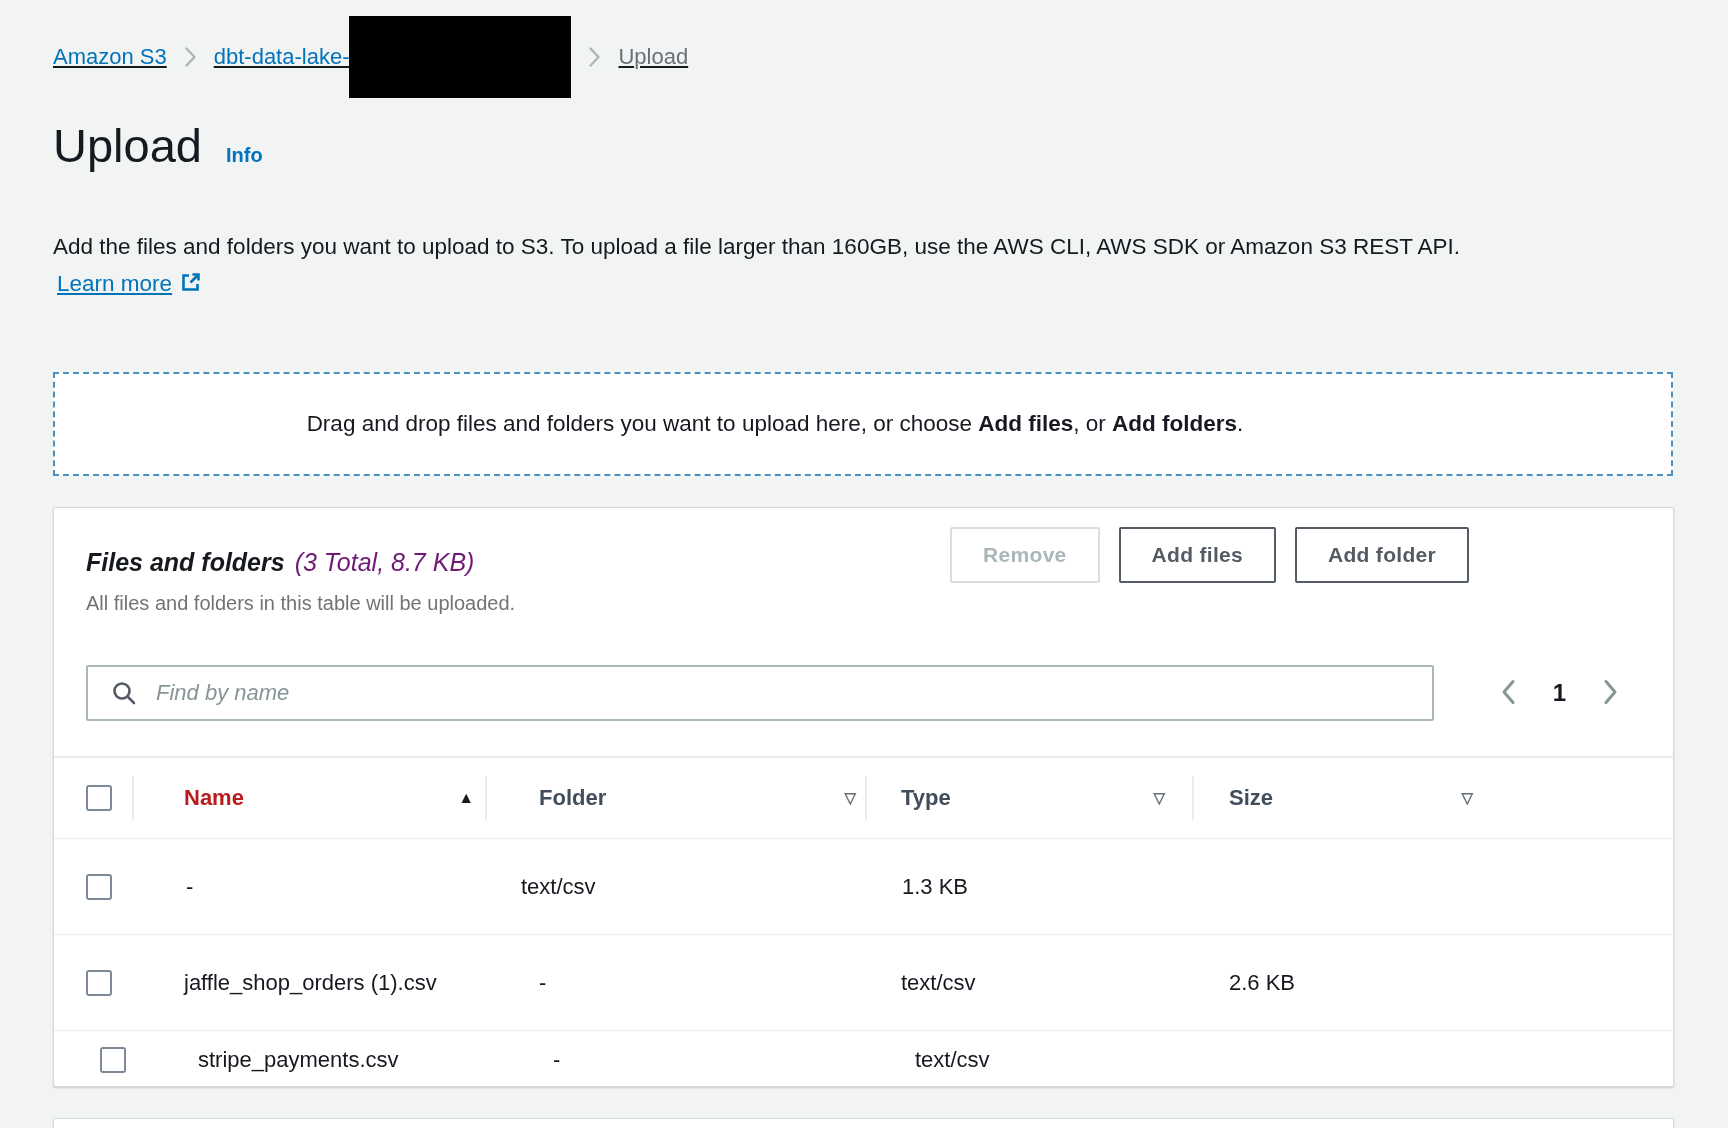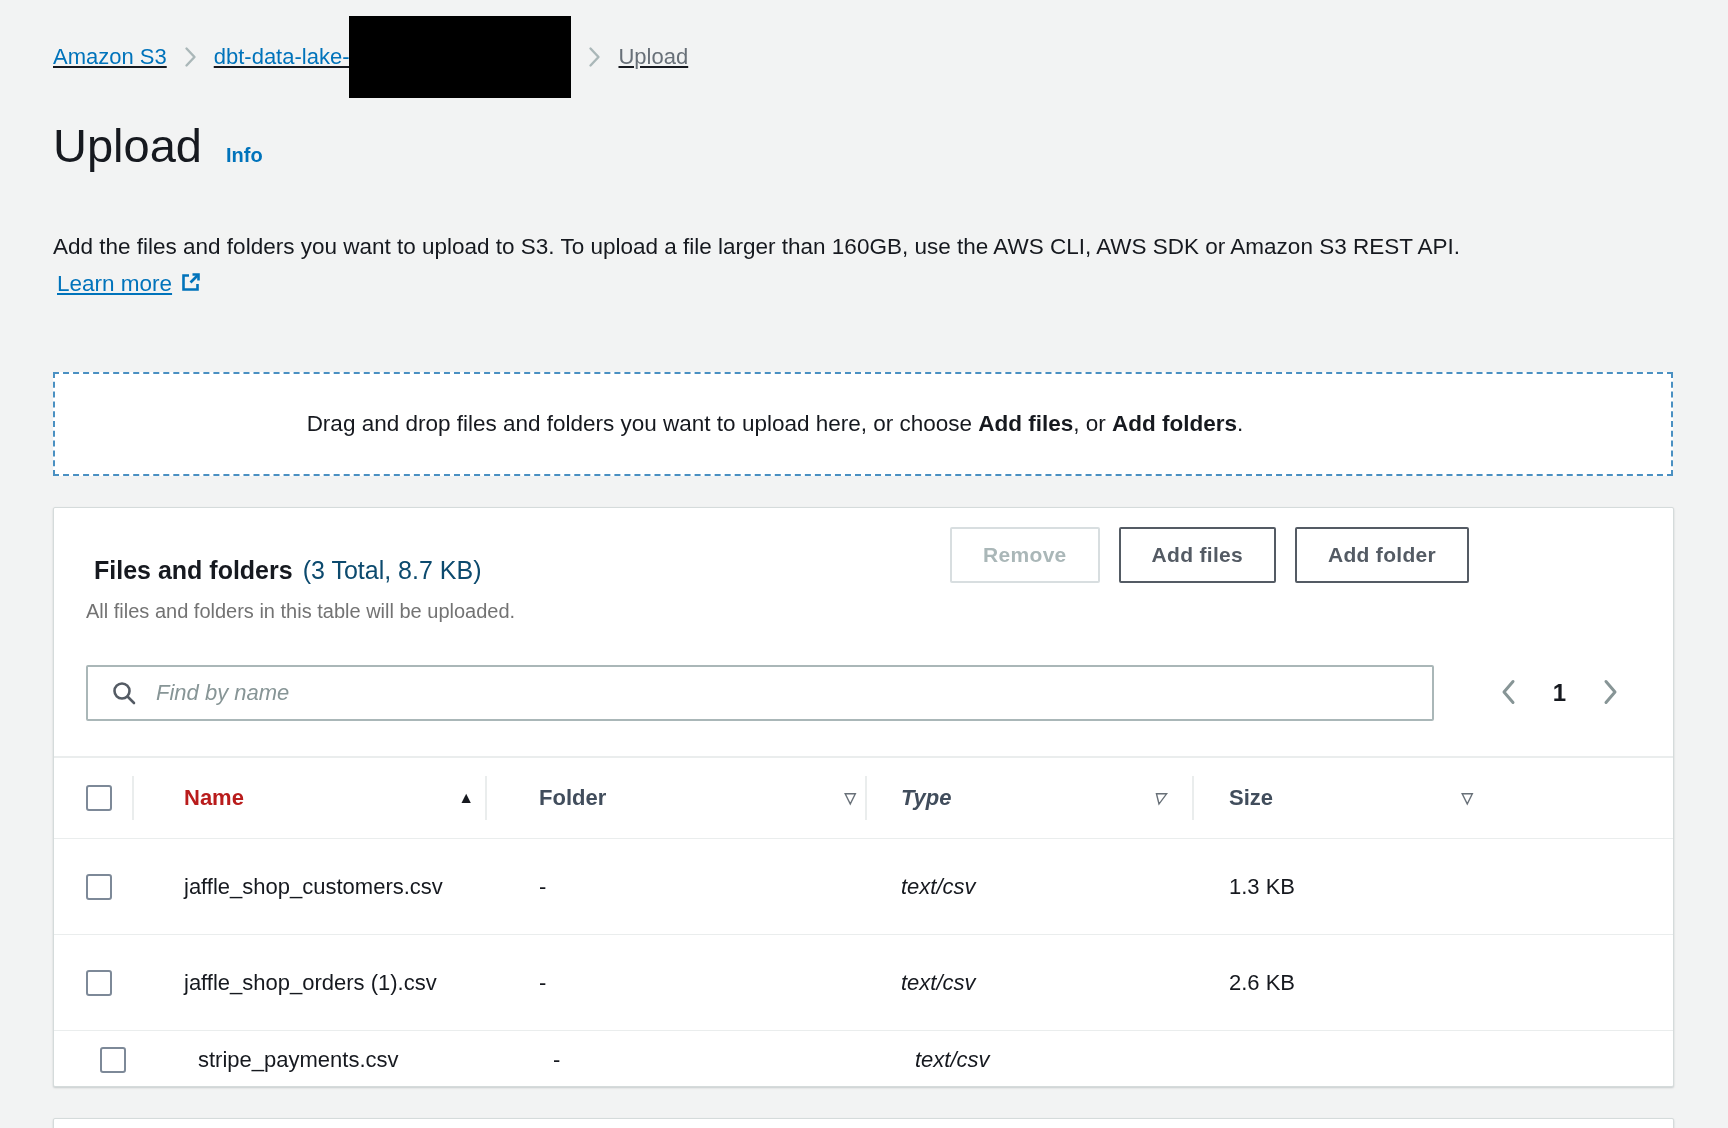--- a/index.html
+++ b/index.html
@@ -37,23 +37,23 @@
   }
   .dropzone p { margin:0; transform:translateX(-88px); }
 
   
   .panel {
     position:absolute; left:53px; top:507px; width:1621px; height:580px;
     background:#fff; border:1px solid #d5dbdb; border-radius:2px;
     box-shadow:0 1px 2px rgba(0,28,36,.18);
   }
   .panel-titles { position:absolute; left:32px; top:40px; }
-  .panel-h2 { margin:8px; font-size:25px; display:flex; align-items:baseline; gap:10px; }
+  .panel-h2 { margin:0; font-size:25px; display:flex; align-items:baseline; gap:10px;font-style:italic; }
   .panel-title { font-weight:700; color:#16191f; }
-  .panel-count { font-weight:400; color:#0c4a6e; }
+  .panel-count { font-weight:400; color:#701a75; }
   .panel-sub { margin:15px 0 0; font-size:20px; color:#737373; }
 
   .panel-actions { position:absolute; top:19px; right:204px; display:flex; gap:19px; }
   .btn {
     height:56px; padding:0 31px; background:#fff; border:2px solid #545b64; border-radius:2px;
     color:#545b64; font-size:21px; font-weight:700; font-family:inherit; letter-spacing:.3px; cursor:pointer;
   }
   .btn:disabled { border-color:#d8dee0; color:#aab7b8; cursor:default; }
 
   
@@ -79,21 +79,21 @@
   .sort-icon { font-size:15px; color:#687078; margin-left:8px; }
   .sort-icon.asc { font-size:16px; color:#16191f; }
 
   .t-row { border-bottom:1px solid #eaeded; }
   .t-row:last-child { border-bottom:none; }
   .row-2line { height:96px; }
   .row-1line { height:57px;margin-left:14px; }
   .c-check { padding-left:32px; display:flex; align-items:center; }
   .c-name  { padding-left:51px; padding-right:12px; }
   .c-folder{ padding-left:53px; padding-right:10px; }
-  .c-type  { padding-left:35px; padding-right:28px;font-style:italic; }
+  .c-type  { padding-left:35px; padding-right:28px; }
   .c-size  { padding-left:36px; padding-right:200px; }
   .name-text { max-width:266px; overflow-wrap:break-word; line-height:37px; }
 
   .cb {
     appearance:none; -webkit-appearance:none; width:26px; height:26px; margin:0;
     background:#fff; border:2px solid #7d8998; border-radius:3px; cursor:pointer;
   }
 
   
   .sliver {
@@ -203,23 +203,20 @@
       <div class="hd c-size with-div">
         <span class="hd-label">Size</span>
         <span class="sort-icon">▽</span>
       </div>
     </div>
 
     <div class="t-row row-2line">
       <div class="c-check">
           <input type="checkbox" class="cb" style="">
         </div>
-      <div class="c-name">
-          <div class="name-text">jaffle_shop_customers.csv</div>
-        </div>
       <div class="c-folder">-</div>
       <div class="c-type">text/csv</div>
       <div class="c-size">1.3 KB</div>
     </div>
 
     <div class="t-row row-2line">
       <div class="c-check">
           <input type="checkbox" class="cb" style="">
         </div>
       <div class="c-name">

